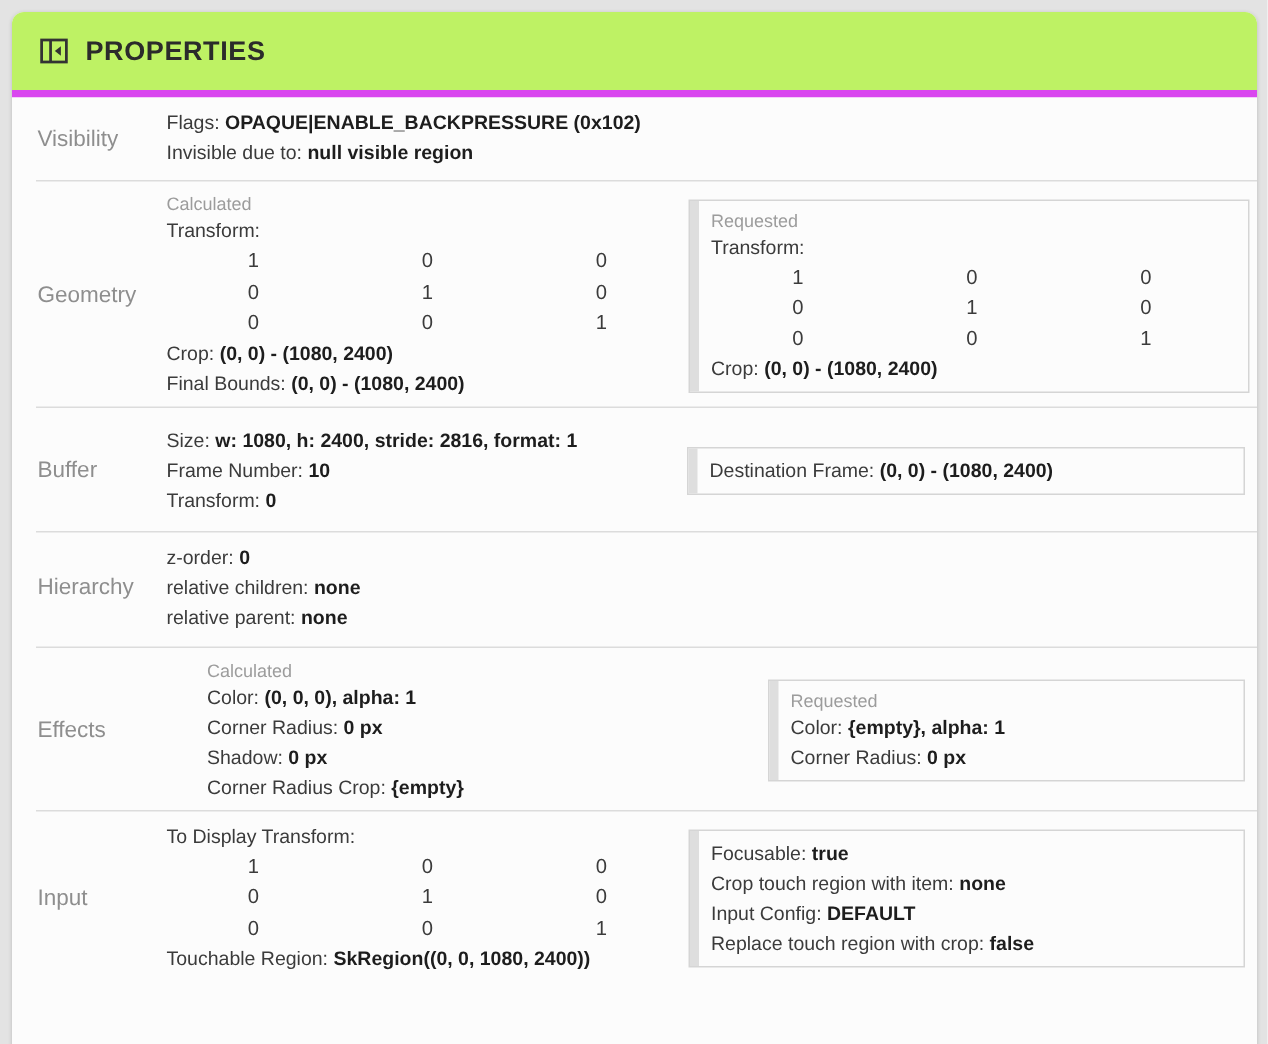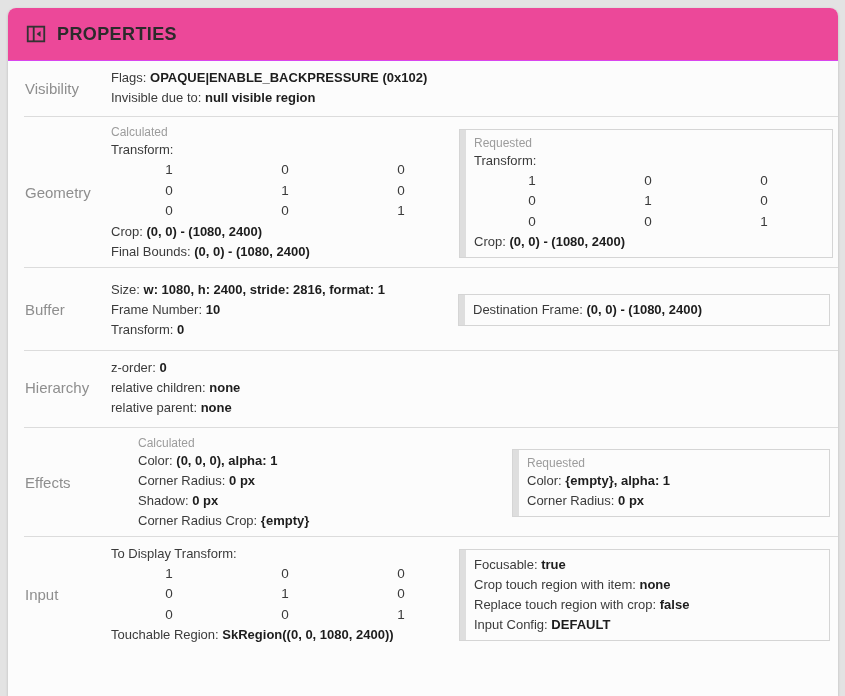--- a/index.html
+++ b/index.html
@@ -8,22 +8,22 @@
     background:#e3e3e3;
     font-family:"Liberation Sans", sans-serif;
     -webkit-font-smoothing:antialiased;
   }
   .card{
     position:absolute;left:8px;top:8px;width:830px;height:720px;
     background:#fcfcfc;border-radius:8px 8px 0 0;
     box-shadow:0 1px 3px rgba(0,0,0,.18);
   }
   .hdr{
-    height:52px;background:#ec4899;border-radius:8px 8px 0 0;
-    border-bottom:1px solid #d946ef;
+    height:52px;background:#bef264;border-radius:8px 8px 0 0;
+    border-bottom:5px solid #d946ef;
     display:flex;align-items:center;gap:10px;padding-left:17px;
   }
   .hdr-icon-btn{
     width:22px;height:22px;display:flex;align-items:center;justify-content:center;
     background:none;border:none;padding:0;cursor:pointer;
   }
   .hdr-title{
     font-size:18px;font-weight:700;color:#2b2b2b;letter-spacing:.4px;
   }
   .section{
@@ -177,19 +177,19 @@
         <span>0</span>
         <span>0</span>
         <span>1</span>
       </div>
       <div class="line"><span>Touchable Region:</span> <b>SkRegion((0, 0, 1080, 2400))</b></div>
     </div>
     <div class="sec-right">
       <div class="req-box">
         <div class="line"><span>Focusable:</span> <b>true</b></div>
         <div class="line"><span>Crop touch region with item:</span> <b>none</b></div>
+        <div class="line"><span>Input Config:</span> <b>DEFAULT</b></div>
         <div class="line"><span>Replace touch region with crop:</span> <b>false</b></div>
-        <div class="line"><span>Input Config:</span> <b>DEFAULT</b></div>
       </div>
     </div>
   </div>
 
 </div>
 
 </body></html>

